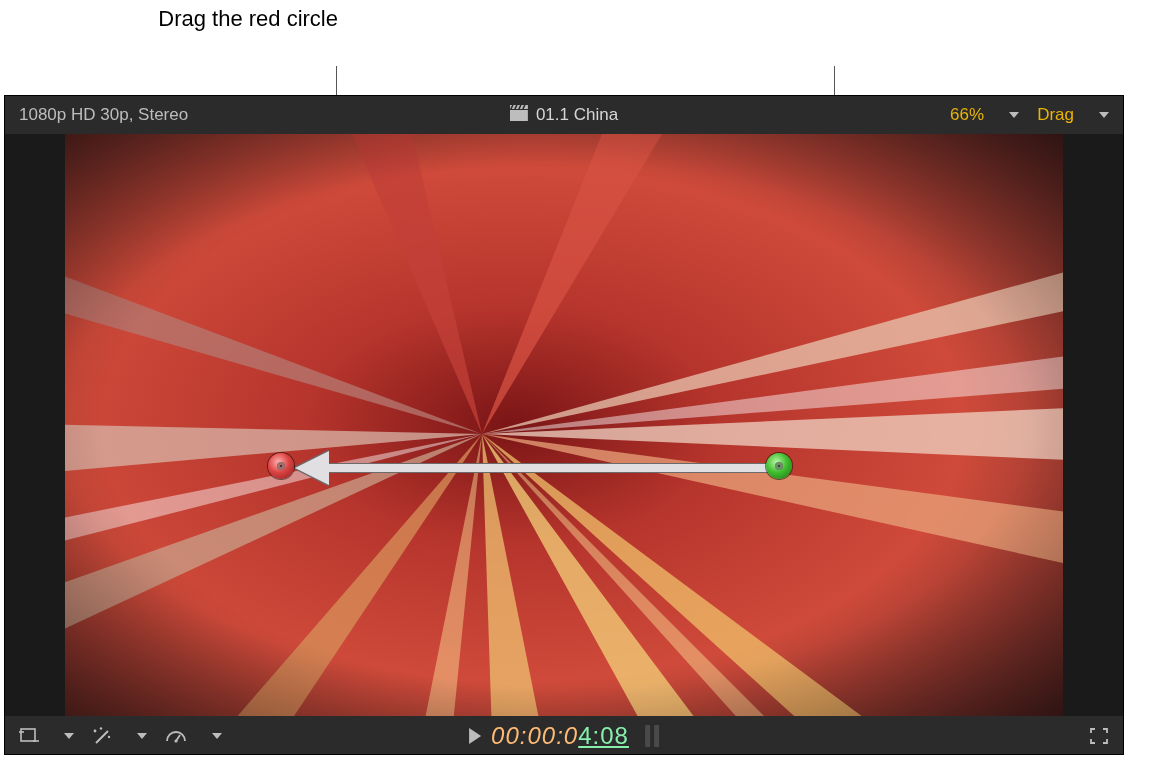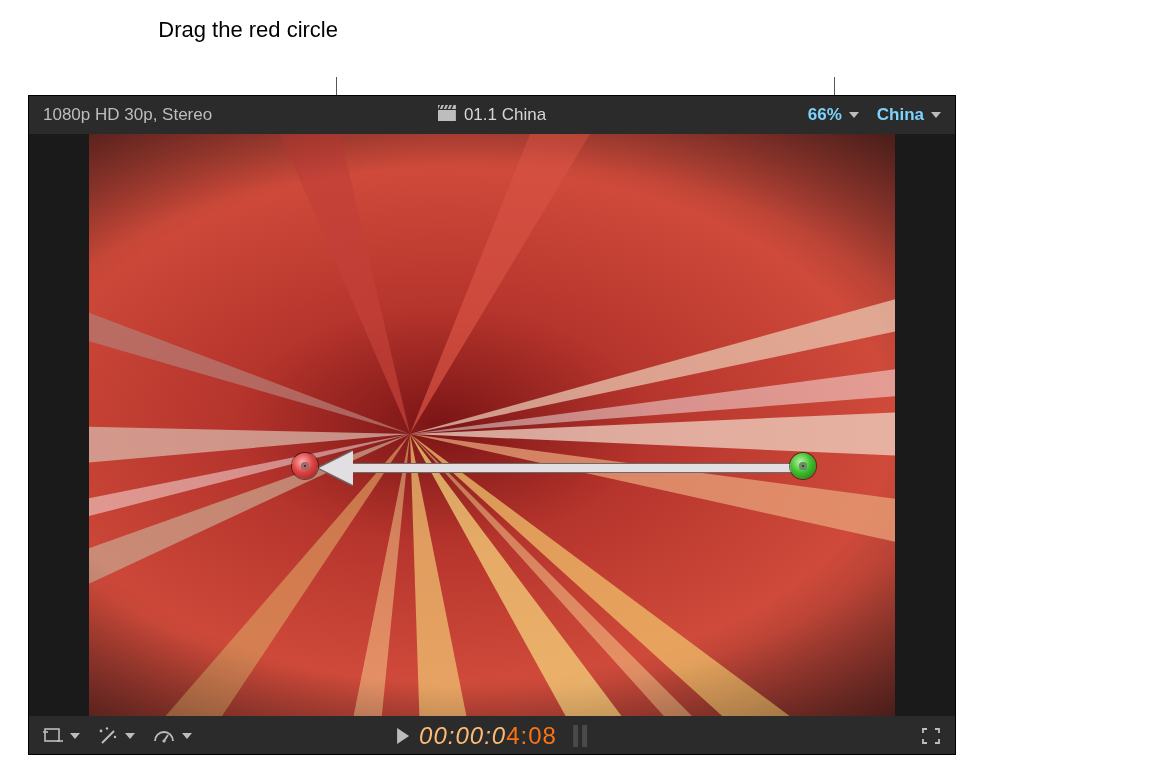--- a/index.html
+++ b/index.html
@@ -12,47 +12,45 @@
     position: relative;
   }
   .callouts {
     position: absolute;
     top: 0; left: 0;
     width: 100%;
     height: 90px;
     color: #000;
     font-size: 22px;
     line-height: 1.2;
-    margin-top: 11px;
   }
   .callout {
     position: absolute;
     text-align: right;
   }
   .callout.left  { left: 58px;  top: 6px; width: 280px; }
   .callout.right { left: 509px; top: 6px; width: 300px; }
   .leader {
     position: absolute;
     width: 1px;
     background: #555;
   }
   .leader.left  { left: 336px; top: 66px; height: 364px; }
   .leader.right { left: 834px; top: 66px; height: 364px; }
 
   .app {
     position: absolute;
     left: 4px;
     top: 95px;
-    width: 928px;
+    width: 1120px;
     height: 660px;
     background: #1e1e1e;
     color: #ccc;
     border: 1px solid #000;
     overflow: hidden;
-    margin-left: 24px;
   }
   .toolbar {
     height: 38px;
     background: #2b2b2b;
     display: flex;
     align-items: center;
     padding: 0 14px;
     font-size: 17px;
     color: #bdbdbd;
     position: relative;
@@ -107,45 +105,44 @@
   }
   .bar-bottom .center {
     position: absolute;
     left: 50%;
     transform: translateX(-50%);
     display: flex;
     align-items: center;
     gap: 10px;
   }
   .timecode .dim { color: #fdba74; font-style: italic; }
-  .timecode .bright { color: #f97316; }
+  .timecode .bright { color: #86efac; text-decoration: underline; }
   .timecode { font-family: "Helvetica Neue", Arial, sans-serif; font-size: 24px; letter-spacing: 1px; }
   .play-glyph {
     width: 0; height: 0;
     border-top: 8px solid transparent;
     border-bottom: 8px solid transparent;
     border-left: 12px solid #bdbdbd;
   }
   .audiometer {
     display: inline-flex;
     gap: 4px;
     margin-left: 6px;
   }
   .audiometer span {
     width: 5px; height: 22px;
     background: #4a4a4a;
     border-radius: 1px;
   }
   .iconbtn {
     display: inline-flex;
     align-items: center;
-    gap: 3px;
-    color: #7dd3fc;
+    gap: 21px;
+    color: #eab308;
     cursor: pointer;
-    font-weight: bold;
   }
   .fs-icon svg { display: block; }
 
   
   .osc {
     position: absolute;
     inset: 0;
   }
   .connector-line {
     position: absolute;
@@ -236,21 +233,21 @@
         </svg>
       </span>
       <span>01.1 China</span>
     </div>
     <div class="right">
       <span class="iconbtn">
         <span>66%</span>
         <span class="chev"></span>
       </span>
       <span class="iconbtn">
-        <span>China</span>
+        <span>Drag</span>
         <span class="chev"></span>
       </span>
     </div>
   </div>
 
   <div class="viewer">
     <div class="frame">
       
       <svg width="100%" height="100%" viewBox="0 0 1024 582" preserveAspectRatio="xMidYMid slice">
         <defs>

